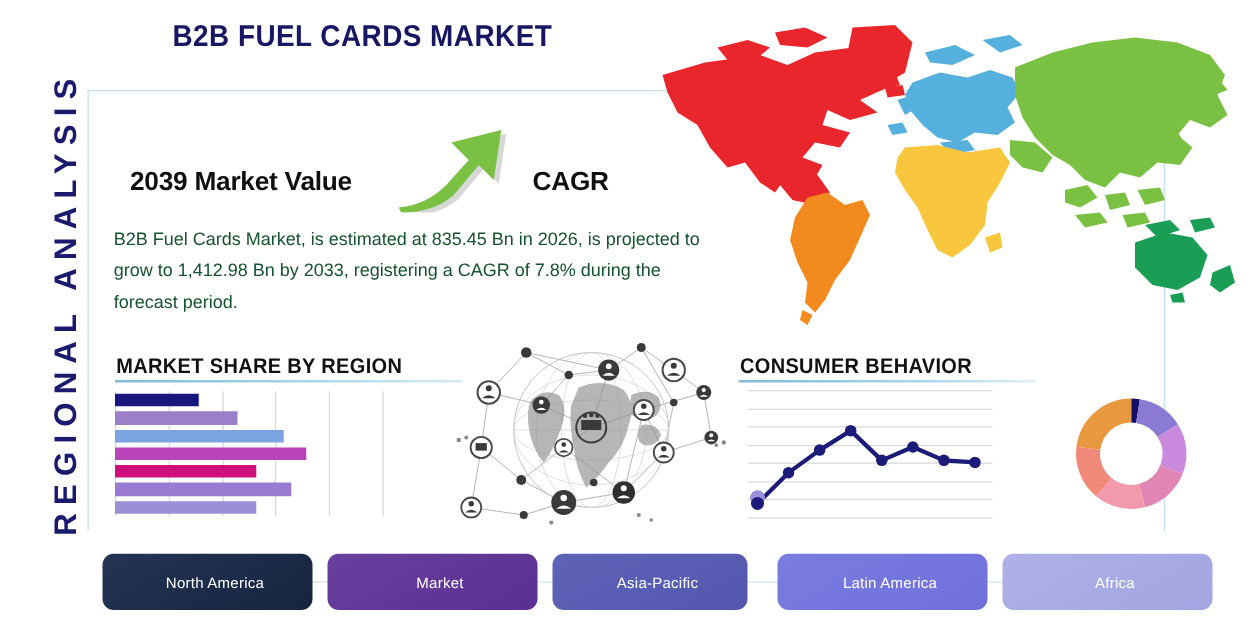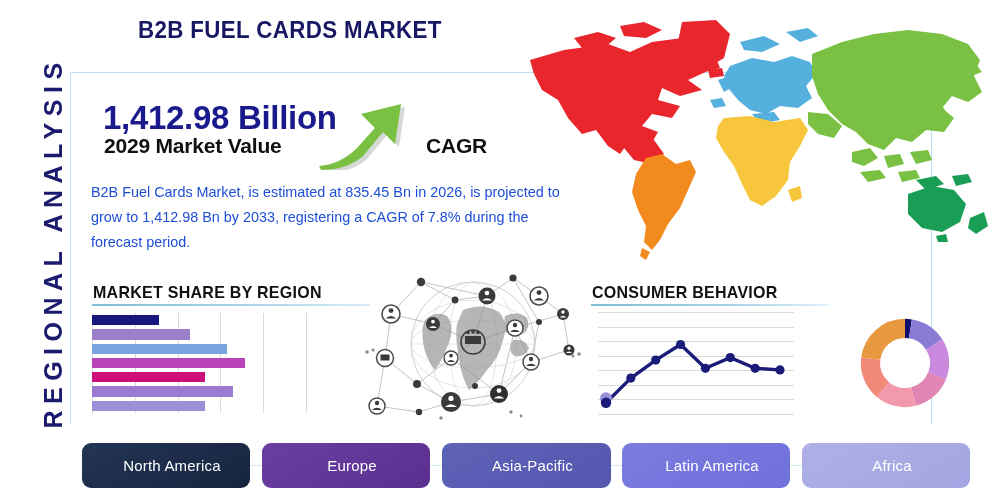--- a/index.html
+++ b/index.html
@@ -51,21 +51,21 @@
   #kpi-value{left:103px;top:99px;}
   #kpi-value-label{left:104px;top:134px;}
   #kpi-cagr{left:410px;top:99px;}
   #kpi-cagr-label{left:426px;top:134px;}
 
   #growth-arrow{position:absolute;left:313px;top:82px;width:94px;height:88px;}
 
   
   #description{
     position:absolute;left:91px;top:180px;width:492px;
-    font-size:14.4px;line-height:25px;color:#1d4ed8;
+    font-size:14.4px;line-height:25px;color:#14532d;
   }
 
   
   .sec-head{
     position:absolute;font-size:17px;font-weight:700;color:#111;
     letter-spacing:.3px;white-space:nowrap;
     transform:scaleX(.94);transform-origin:left center;
   }
   .sec-rule{position:absolute;height:1.5px;}
   #head-market-share{left:93px;top:283px;}
@@ -89,21 +89,21 @@
   #line-chart .grid-h{position:absolute;left:0;width:100%;height:1px;background:#dadada;}
 
   
   #donut-chart{position:absolute;left:857px;top:315px;width:96px;height:96px;}
 
   
   #region-tabs{position:absolute;left:82px;top:443px;width:848px;height:45px;}
   .region-tab{
     position:absolute;top:0;height:45px;border-radius:9px;
     display:flex;align-items:center;justify-content:center;
-    color:#ffffff;font-size:15px;letter-spacing:.2px;
+    color:#ffffff;font-size:12px;letter-spacing:.2px;
     white-space:nowrap;box-sizing:border-box;padding-left:12px;
   }
   #tabs-connector{position:absolute;left:82px;top:465px;width:848px;height:1px;background:#cfe6f1;z-index:-1;}
 </style>
 </head>
 <body>
 
 <div class="stage">
 
   <div id="side-label">REGIONAL ANALYSIS</div>
@@ -156,22 +156,21 @@
     <path fill="#7ac143" d="M414 92 L428 88 L434 98 L420 104 Z"></path>
     <path fill="#7ac143" d="M444 52 L462 48 L470 58 L454 64 Z"></path>
 
     <path fill="#1a9e55" d="M396 180 L420 172 L442 176 L454 190 L448 208 L430 218 L410 214 L396 200 Z"></path>
     <path fill="#1a9e55" d="M404 166 L424 162 L432 170 L414 176 Z"></path>
     <path fill="#1a9e55" d="M440 162 L456 160 L460 168 L444 172 Z"></path>
     <path fill="#1a9e55" d="M458 204 L472 198 L476 212 L464 220 L456 214 Z"></path>
     <path fill="#1a9e55" d="M424 222 L434 220 L436 228 L426 228 Z"></path>
   </svg>
 
-  <div class="kpi-big" id="kpi-value">1,412.98 Billion</div>
-  <div class="kpi-sub" id="kpi-value-label">2029 Market Value</div>
+  <div class="kpi-sub" id="kpi-value-label">2039 Market Value</div>
   <div class="kpi-sub" id="kpi-cagr-label">CAGR</div>
 
   <svg id="growth-arrow" viewBox="0 0 94 88">
     <path d="M6 84 Q28 82 44 66 L62 46 L48 32 L88 22 L82 62 L70 50 L50 74 Q34 88 8 88 Z" fill="#9aa19a" opacity=".42" transform="translate(4,3)"></path>
     <path d="M6 84 Q28 82 44 66 L62 46 L48 32 L88 22 L82 62 L70 50 L50 74 Q34 88 8 88 Z" fill="#7ac143"></path>
   </svg>
 
   <div id="description">B2B Fuel Cards Market, is estimated at 835.45 Bn in 2026, is projected to grow to 1,412.98 Bn by 2033, registering a CAGR of 7.8% during the forecast period.</div>
 
   <div class="sec-head" id="head-market-share">MARKET SHARE BY REGION</div>
@@ -361,23 +360,23 @@
       <path d="M 27.05273636904718 77.73847673992842 A 36 36 0 0 1 14.283870752678794 45.488003591685064" fill="none" stroke="#f0897a" stroke-width="20"></path>
       <path d="M 14.283870752678794 45.488003591685064 A 36 36 0 0 1 49.99999999999999 14" fill="none" stroke="#e8993f" stroke-width="20"></path>
     </svg>
 
   <div id="tabs-connector"></div>
   <div id="region-tabs">
       <div class="region-tab" style="left: 0px; width: 168px; background: linear-gradient(150deg, rgb(35, 52, 85) 0%, rgb(22, 36, 63) 100%);">
         <span>North America</span>
       </div>
       <div class="region-tab" style="left: 180px; width: 168px; background: linear-gradient(150deg, rgb(107, 63, 160) 0%, rgb(91, 47, 144) 100%);">
-        <span>Europe</span>
-      </div>
-      <div class="region-tab" style="left: 360px; width: 169px; background: linear-gradient(150deg, rgb(95, 99, 184) 0%, rgb(83, 87, 173) 100%); align-items: center;">
+        <span>Market</span>
+      </div>
+      <div class="region-tab" style="left: 360px; width: 156px; background: linear-gradient(150deg, rgb(95, 99, 184) 0%, rgb(83, 87, 173) 100%); align-items: center;">
         <span>Asia-Pacific</span>
       </div>
       <div class="region-tab" style="left: 720px; width: 168px; background: linear-gradient(150deg, rgb(174, 176, 230) 0%, rgb(163, 165, 226) 100%);">
         <span>Africa</span>
       </div>
       <div class="region-tab" style="left: 540px; width: 168px; background: linear-gradient(150deg, rgb(123, 124, 224) 0%, rgb(111, 112, 218) 100%);">
         <span>Latin America</span>
       </div>
     </div>
 

